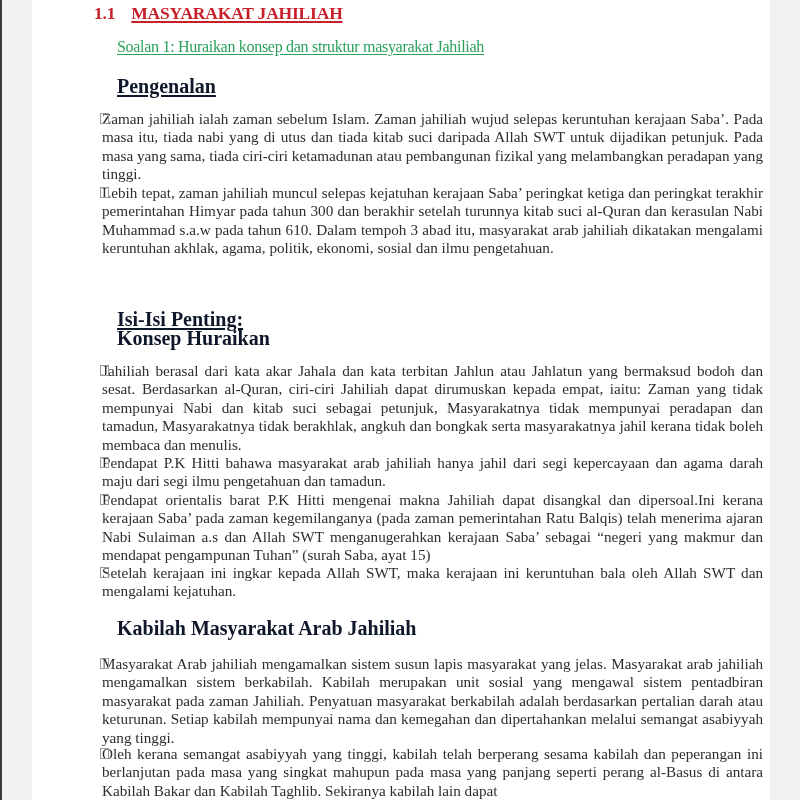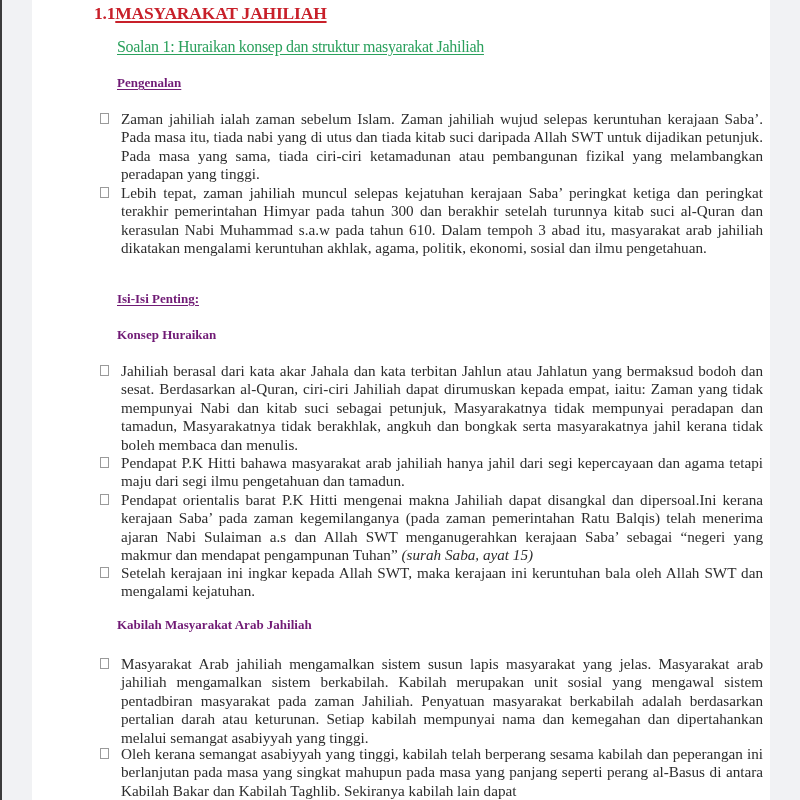--- a/index.html
+++ b/index.html
@@ -37,40 +37,40 @@
     .h1 {
       position: absolute;
       left: 62px;
       top: 3px;
       font-size: 17.5px;
       font-weight: bold;
       color: #c8202a;
       white-space: nowrap;
       letter-spacing: -0.2px;
     }
-    .h1 .num { }
+    .h1 .num { margin-right: 16px; }
     .h1 .title { text-decoration: underline; text-decoration-thickness: 2px; text-underline-offset: 2px; }
     .question {
       position: absolute;
       left: 85px;
       top: 38px;
       font-size: 16px;
       font-weight: normal;
       color: #2aa05c;
       text-decoration: underline;
       text-underline-offset: 2px;
       white-space: nowrap;
       letter-spacing: -0.3px;
     }
     .section-head {
       position: absolute;
       left: 85px;
-      font-size: 13px;
+      font-size: 20px;
       font-weight: bold;
-      color: #701a75;
+      color: #0f172a;
       white-space: nowrap;
     }
     .section-head.ul { text-decoration: underline; text-underline-offset: 2px; }
     .bullet {
       position: absolute;
       left: 68px;
       width: 663px;
       font-size: 15.2px;
       line-height: 18.4px;
       text-align: justify;
@@ -80,23 +80,23 @@
       position: absolute;
       left: 0;
       top: 3px;
       width: 9px;
       height: 11px;
       border: 1px solid #9a9a9a;
       box-sizing: border-box;
     }
     .bullet .txt {
       display: block;
-      margin-left: 21px;
+      margin-left: 2px;
     }
-    .italic { font-style: italic; }
+    .italic { }
   </style>
 </head>
 <body>
 
 <div class="left-edge"></div>
 
 <div class="page">
   <div class="content">
 
     <div class="h1">
@@ -110,32 +110,32 @@
     <div class="bullet" style="top:110px;">
       <span class="mark"></span>
       <span class="txt">Zaman jahiliah ialah zaman sebelum Islam. Zaman jahiliah wujud selepas keruntuhan kerajaan Saba’. Pada masa itu, tiada nabi yang di utus dan tiada kitab suci daripada Allah  SWT untuk dijadikan petunjuk. Pada masa yang sama, tiada ciri-ciri ketamadunan atau pembangunan fizikal yang melambangkan peradapan yang tinggi.</span>
     </div>
 
     <div class="bullet" style="top:184px;">
       <span class="mark"></span>
       <span class="txt">Lebih tepat, zaman jahiliah muncul selepas kejatuhan kerajaan Saba’ peringkat ketiga dan peringkat terakhir pemerintahan Himyar pada tahun 300 dan berakhir setelah turunnya kitab suci al-Quran dan kerasulan Nabi Muhammad s.a.w pada tahun 610. Dalam tempoh 3 abad itu, masyarakat arab jahiliah dikatakan mengalami keruntuhan akhlak, agama, politik, ekonomi, sosial dan ilmu pengetahuan.</span>
     </div>
 
-    <div class="section-head ul" style="top:291px;text-decoration:underline;">Isi-Isi Penting:</div>
+    <div class="section-head ul" style="top:308px;text-decoration:underline;">Isi-Isi Penting:</div>
 
     <div class="section-head" style="top:327px;">Konsep Huraikan</div>
 
     <div class="bullet" style="top:362px;">
       <span class="mark"></span>
       <span class="txt">Jahiliah berasal dari kata akar Jahala dan kata terbitan Jahlun atau Jahlatun yang bermaksud bodoh dan sesat. Berdasarkan al-Quran, ciri-ciri Jahiliah dapat dirumuskan kepada empat, iaitu: Zaman yang tidak mempunyai Nabi dan kitab suci sebagai petunjuk, Masyarakatnya tidak mempunyai peradapan dan tamadun, Masyarakatnya tidak berakhlak, angkuh dan bongkak serta masyarakatnya jahil kerana tidak boleh membaca dan menulis.</span>
     </div>
 
     <div class="bullet" style="top:454px;">
       <span class="mark"></span>
-      <span class="txt">Pendapat  P.K  Hitti bahawa masyarakat arab jahiliah hanya jahil dari segi kepercayaan dan agama tetapi maju dari segi ilmu pengetahuan dan tamadun.</span>
+      <span class="txt">Pendapat  P.K  Hitti bahawa masyarakat arab jahiliah hanya jahil dari segi kepercayaan dan agama darah maju dari segi ilmu pengetahuan dan tamadun.</span>
     </div>
 
     <div class="bullet" style="top:491px;">
       <span class="mark"></span>
       <span class="txt"><span>Pendapat orientalis barat P.K Hitti mengenai makna Jahiliah dapat  disangkal dan dipersoal.Ini kerana kerajaan Saba’ pada zaman kegemilanganya (pada zaman pemerintahan Ratu Balqis) telah menerima ajaran Nabi Sulaiman a.s dan Allah SWT menganugerahkan kerajaan Saba’  sebagai  “negeri yang makmur dan mendapat pengampunan Tuhan”</span> <span class="italic">(surah Saba, ayat 15)</span></span>
     </div>
 
     <div class="bullet" style="top:564px;">
       <span class="mark"></span>
       <span class="txt">Setelah kerajaan ini ingkar kepada Allah SWT, maka kerajaan ini keruntuhan bala oleh Allah SWT  dan mengalami kejatuhan.</span>

